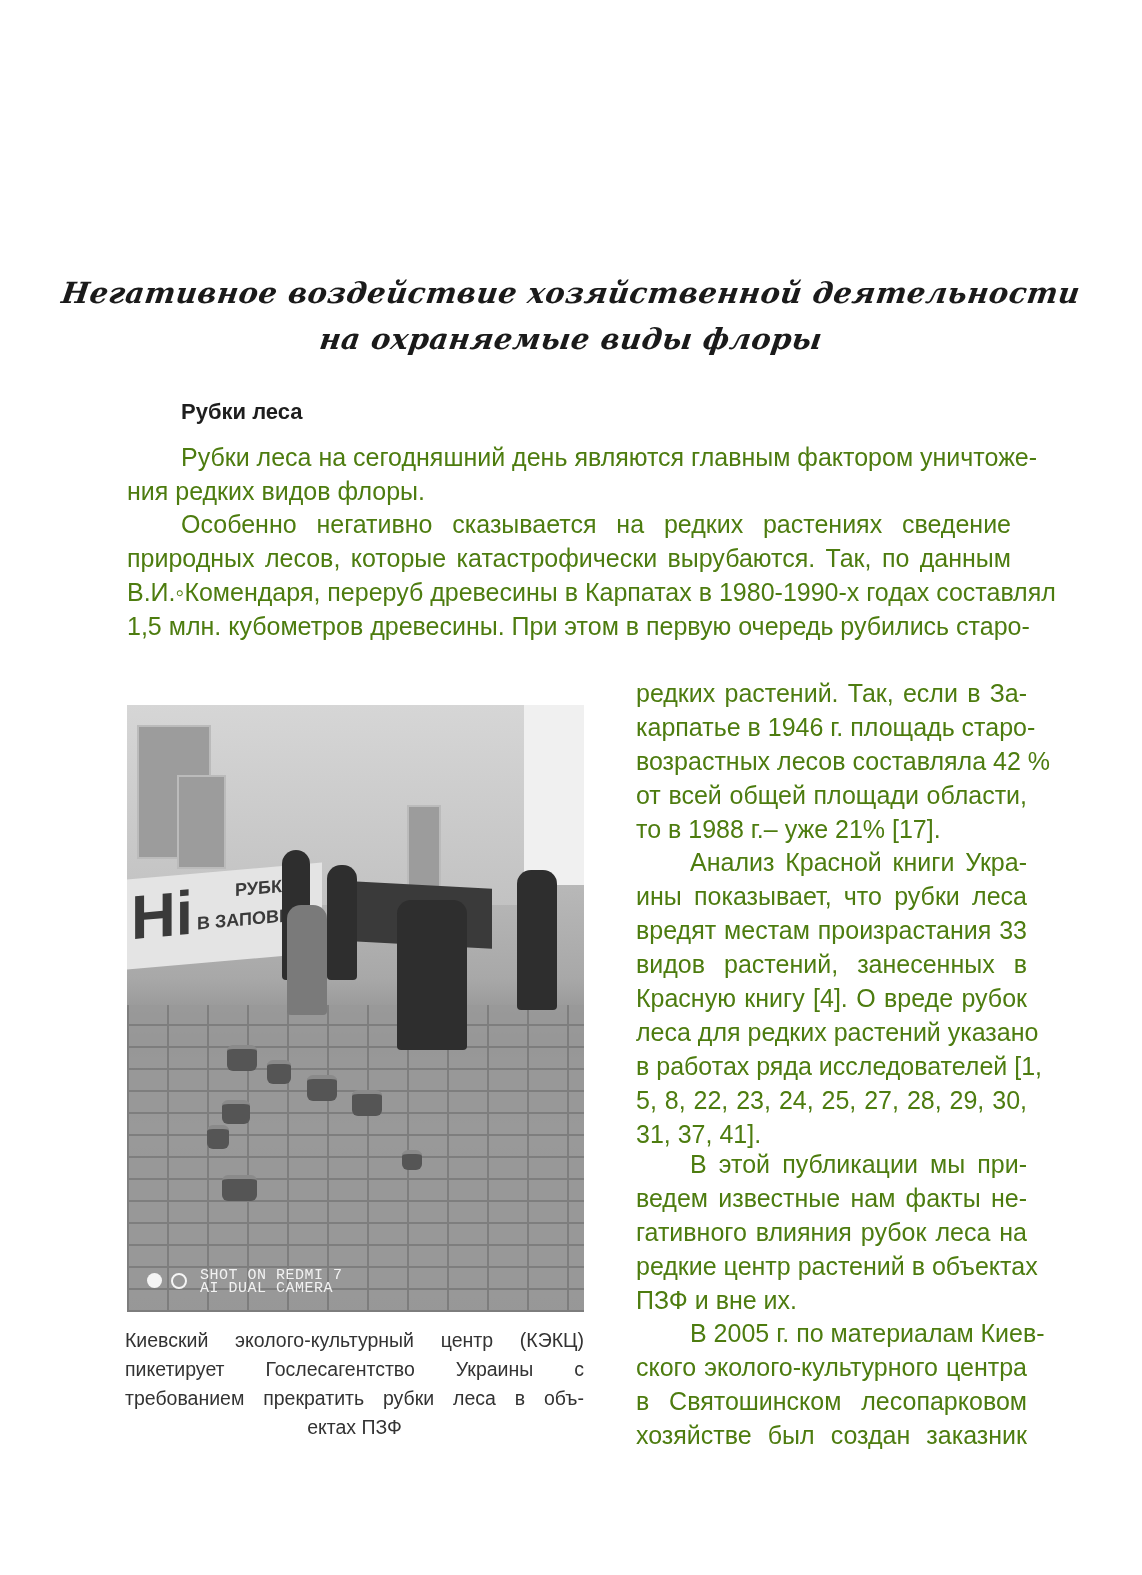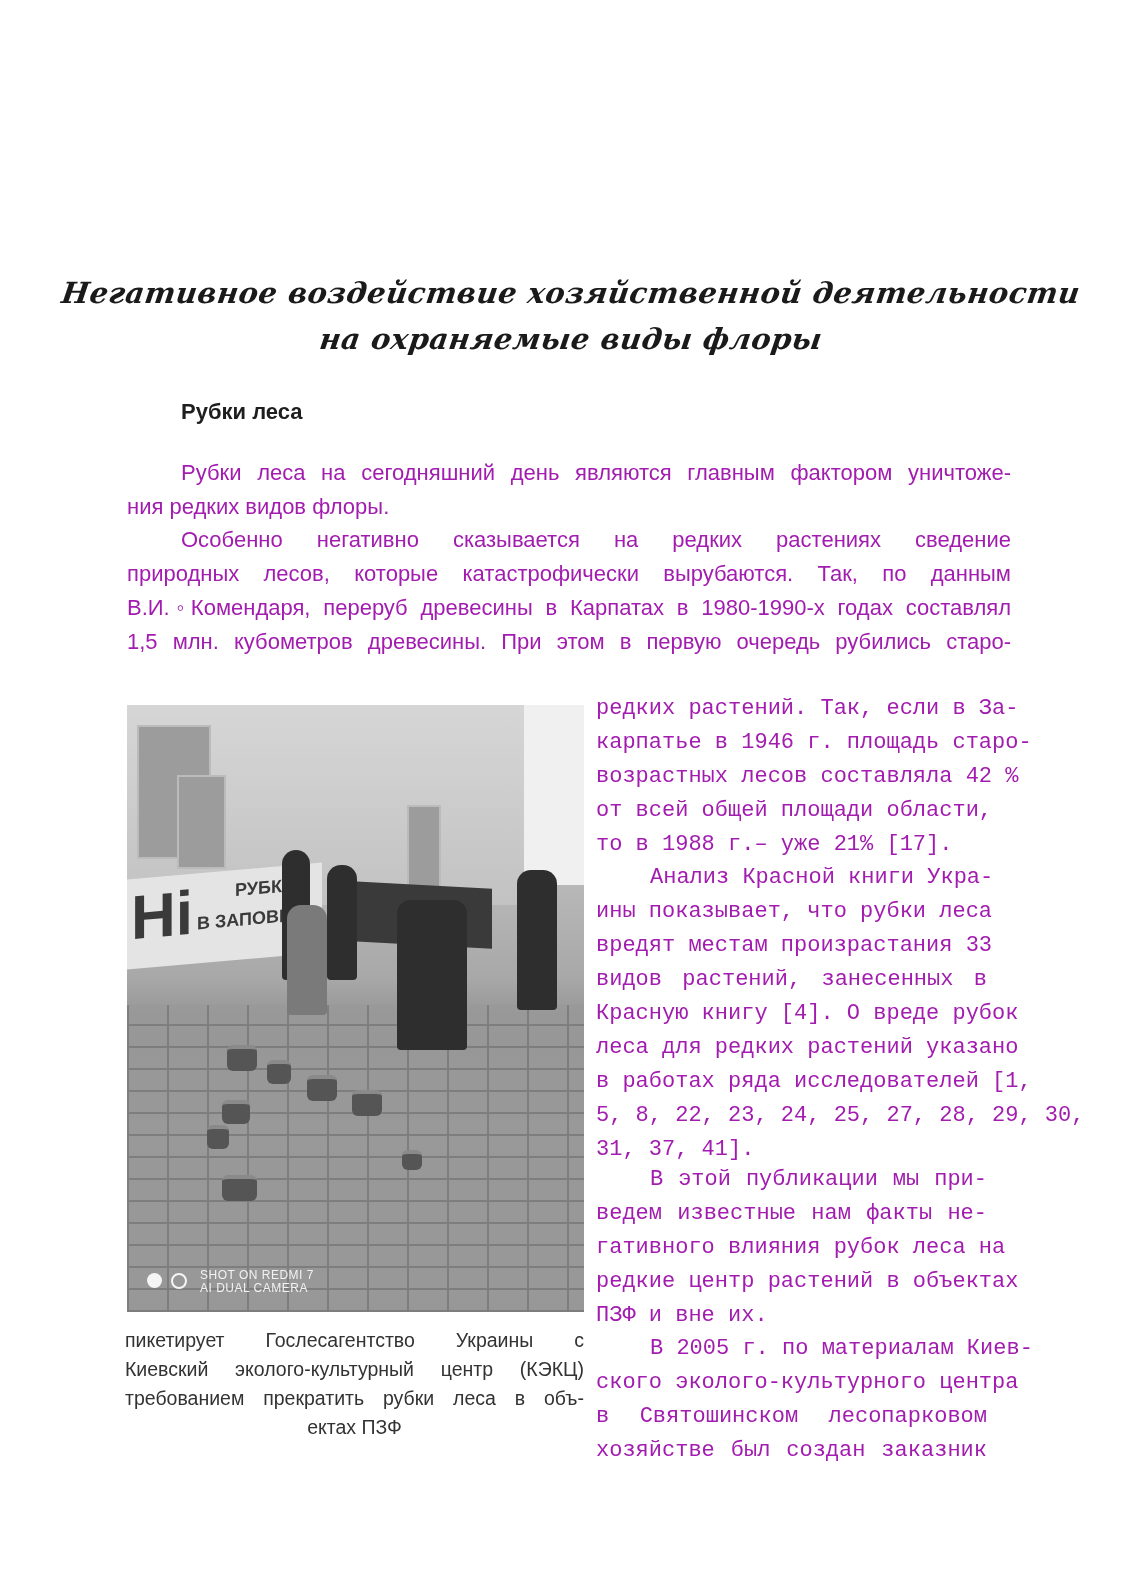--- a/index.html
+++ b/index.html
@@ -4,46 +4,46 @@
 <style>
   html, body { margin: 0; padding: 0; background: #ffffff; }
   body { width: 1142px; height: 1575px; position: relative; overflow: hidden;
          font-family: "Liberation Sans", "DejaVu Sans", sans-serif; color: #1e1e1e; }
   .title { position: absolute; left: 0; width: 1142px; text-align: center;
            font-family: "DejaVu Serif", serif; font-style: italic; font-weight: bold;
            font-size: 29px; letter-spacing: 0.5px; color: #1a1a1a; transform: skewX(-8deg); }
   .t1 { top: 276px; }
   .t2 { top: 322px; }
   .heading { position: absolute; left: 181px; top: 399px; font-weight: bold; font-size: 22px; color: #1e1e1e; }
-  .para { position: absolute; font-size: 22px; line-height: 34px; color: #a21caf; margin-top: 16px; }
+  .para { position: absolute; font-size: 25px; line-height: 34px; color: #4d7c0f; }
   .para .line { display: block; white-space: nowrap; text-align: justify; text-align-last: justify; height: 34px; }
   .para .line.last { text-align-last: left; }
   .full { left: 127px; width: 884px; }
-  .col { left: 596px; width: 391px; font-family: Liberation Mono, monospace; }
+  .col { left: 636px; width: 391px; }
   .photo { position: absolute; left: 127px; top: 705px; width: 457px; height: 607px; overflow: hidden;
            background: linear-gradient(180deg, #cfcfcf 0%, #bdbdbd 25%, #a8a8a8 45%, #8c8c8c 55%, #9a9a9a 70%, #8e8e8e 100%); }
   .photo .building { position: absolute; left: 0; top: 0; width: 400px; height: 200px;
                      background: linear-gradient(180deg, #d6d6d6, #c2c2c2); }
   .photo .window { position: absolute; background: #9c9c9c; border: 2px solid #bbb; }
   .photo .sky { position: absolute; right: 0; top: 0; width: 60px; height: 180px; background: #f0f0f0; }
   .photo .banner { position: absolute; left: 0; top: 166px; width: 195px; height: 90px; background: #e4e4e4;
                    transform: skewY(-5deg); font-weight: bold; color: #555; }
   .photo .banner .hi { position: absolute; left: 4px; top: 4px; font-size: 62px; line-height: 70px; color: #3a3a3a; }
   .photo .banner .b1 { position: absolute; left: 108px; top: 10px; font-size: 18px; color: #3a3a3a; }
   .photo .banner .b2 { position: absolute; left: 70px; top: 40px; font-size: 18px; color: #3a3a3a; }
   .photo .banner2 { position: absolute; left: 225px; top: 180px; width: 140px; height: 60px; background: #3a3a3a; transform: skewY(3deg); }
   .photo .person { position: absolute; background: #2e2e2e; border-radius: 14px 14px 4px 4px; }
   .photo .pavement { position: absolute; left: 0; top: 300px; width: 457px; height: 307px;
                      background-image: repeating-linear-gradient(0deg, #7c7c7c 0 2px, transparent 2px 22px),
                                        repeating-linear-gradient(90deg, #7c7c7c 0 2px, transparent 2px 40px);
                      background-color: #999; opacity: 0.9; }
   .photo .stump { position: absolute; background: #555; border-radius: 6px; border-top: 4px solid #8a8a8a; }
   .photo .dot1 { position: absolute; left: 20px; top: 568px; width: 15px; height: 15px; border-radius: 50%; background: #f5f5f5; }
   .photo .dot2 { position: absolute; left: 44px; top: 568px; width: 12px; height: 12px; border-radius: 50%; border: 2px solid #f5f5f5; }
-  .photo .wm-text { position: absolute; left: 73px; top: 564px; color: #f2f2f2; font-size: 12px; line-height: 13px; letter-spacing: 0.5px; }
+  .photo .wm-text { position: absolute; left: 73px; top: 564px; color: #f2f2f2; font-size: 15px; line-height: 13px; letter-spacing: 0.5px; font-family: Liberation Mono, monospace; }
   .caption { position: absolute; left: 125px; top: 1326px; width: 459px; font-size: 19.5px; line-height: 29px; color: #333; }
   .caption .line { display: block; white-space: nowrap; text-align: justify; text-align-last: justify; height: 29px; }
   .caption .line.center { text-align: center; text-align-last: center; }
 </style>
 </head>
 <body>
 
 <div class="title t1">Негативное воздействие хозяйственной деятельности</div>
 <div class="title t2">на охраняемые виды флоры</div>
 
@@ -124,17 +124,17 @@
 </div>
 
 <div class="para col" style="top:1316px;">
   <span class="line" style="padding-left:54px; width:337px;">В 2005 г. по материалам Киев-</span>
   <span class="line">ского эколого-культурного центра</span>
   <span class="line">в Святошинском лесопарковом</span>
   <span class="line">хозяйстве был создан заказник</span>
 </div>
 
 <div class="caption">
+  <span class="line">Киевский эколого-культурный центр (КЭКЦ)</span>
   <span class="line">пикетирует Гослесагентство Украины с</span>
-  <span class="line">Киевский эколого-культурный центр (КЭКЦ)</span>
   <span class="line">требованием прекратить рубки леса в объ-</span>
   <span class="line center">ектах ПЗФ</span>
 </div>
 
 </body></html>

